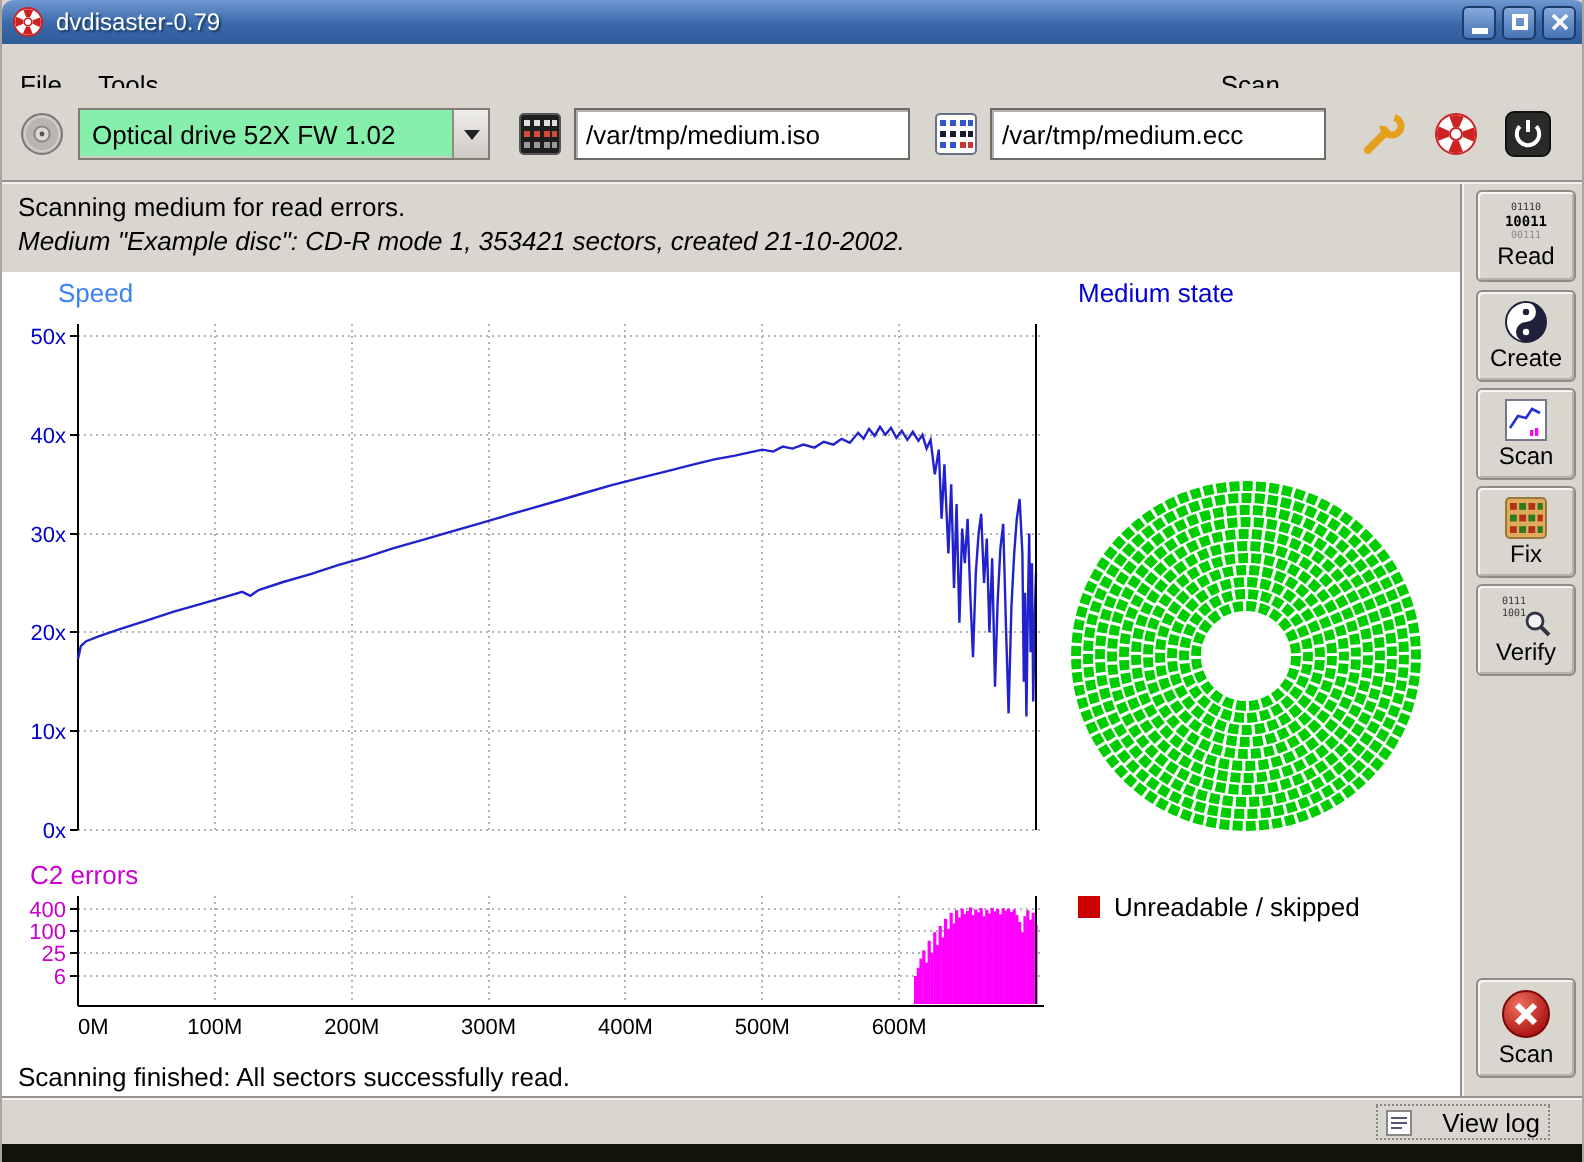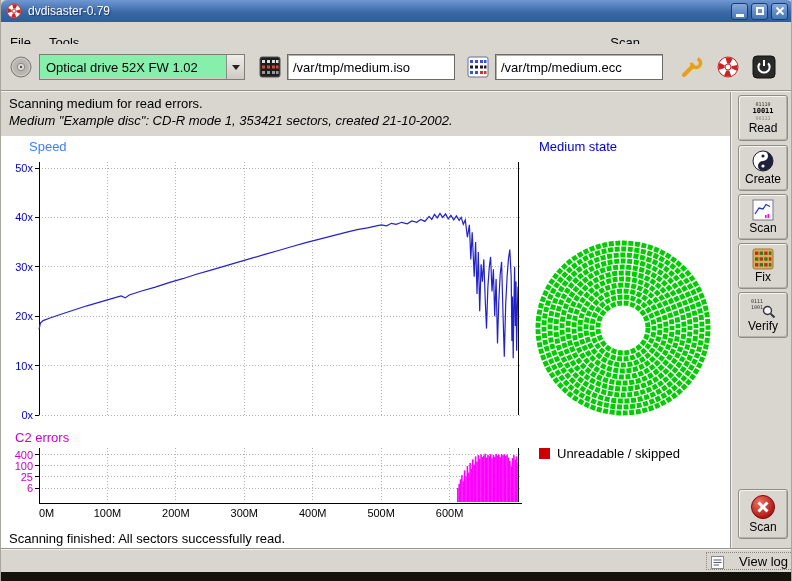--- a/index.html
+++ b/index.html
@@ -87,21 +87,21 @@
   .verify-icon { position:relative; width:26px; height:22px; }
   .verify-lines { position:absolute; left:1px; top:1px; display:flex; flex-direction:column;
                   font-family:"DejaVu Sans Mono",monospace; }
   .verify-lines span { font-size:5px; line-height:6px; color:#333; }
   .verify-mag { position:absolute; right:0; bottom:0; }
   .btn-stop { top:397px; height:50px; }
 
   
   .statusbar { position:absolute; top:548px; left:0; width:792px; height:24px;
                background:#d9d6d0; border-top:1px solid #96938e; box-shadow:inset 0 1px 0 #f4f3f0; }
-  .viewlog { position:absolute; right:0; top:3px; height:18px; display:flex; align-items:flex-end; gap:15px;
+  .viewlog { position:absolute; right:18px; top:3px; height:18px; display:flex; align-items:center; gap:15px;
              padding:0 4px; border:1px dotted #8a8782; }
   .bottom-strip { position:absolute; top:572px; left:0; width:792px; height:9px; background:#13130b; }
 </style>
 </head>
 <body>
 
 <div id="window">
 
   <div class="titlebar">
     <svg width="16" height="16">

